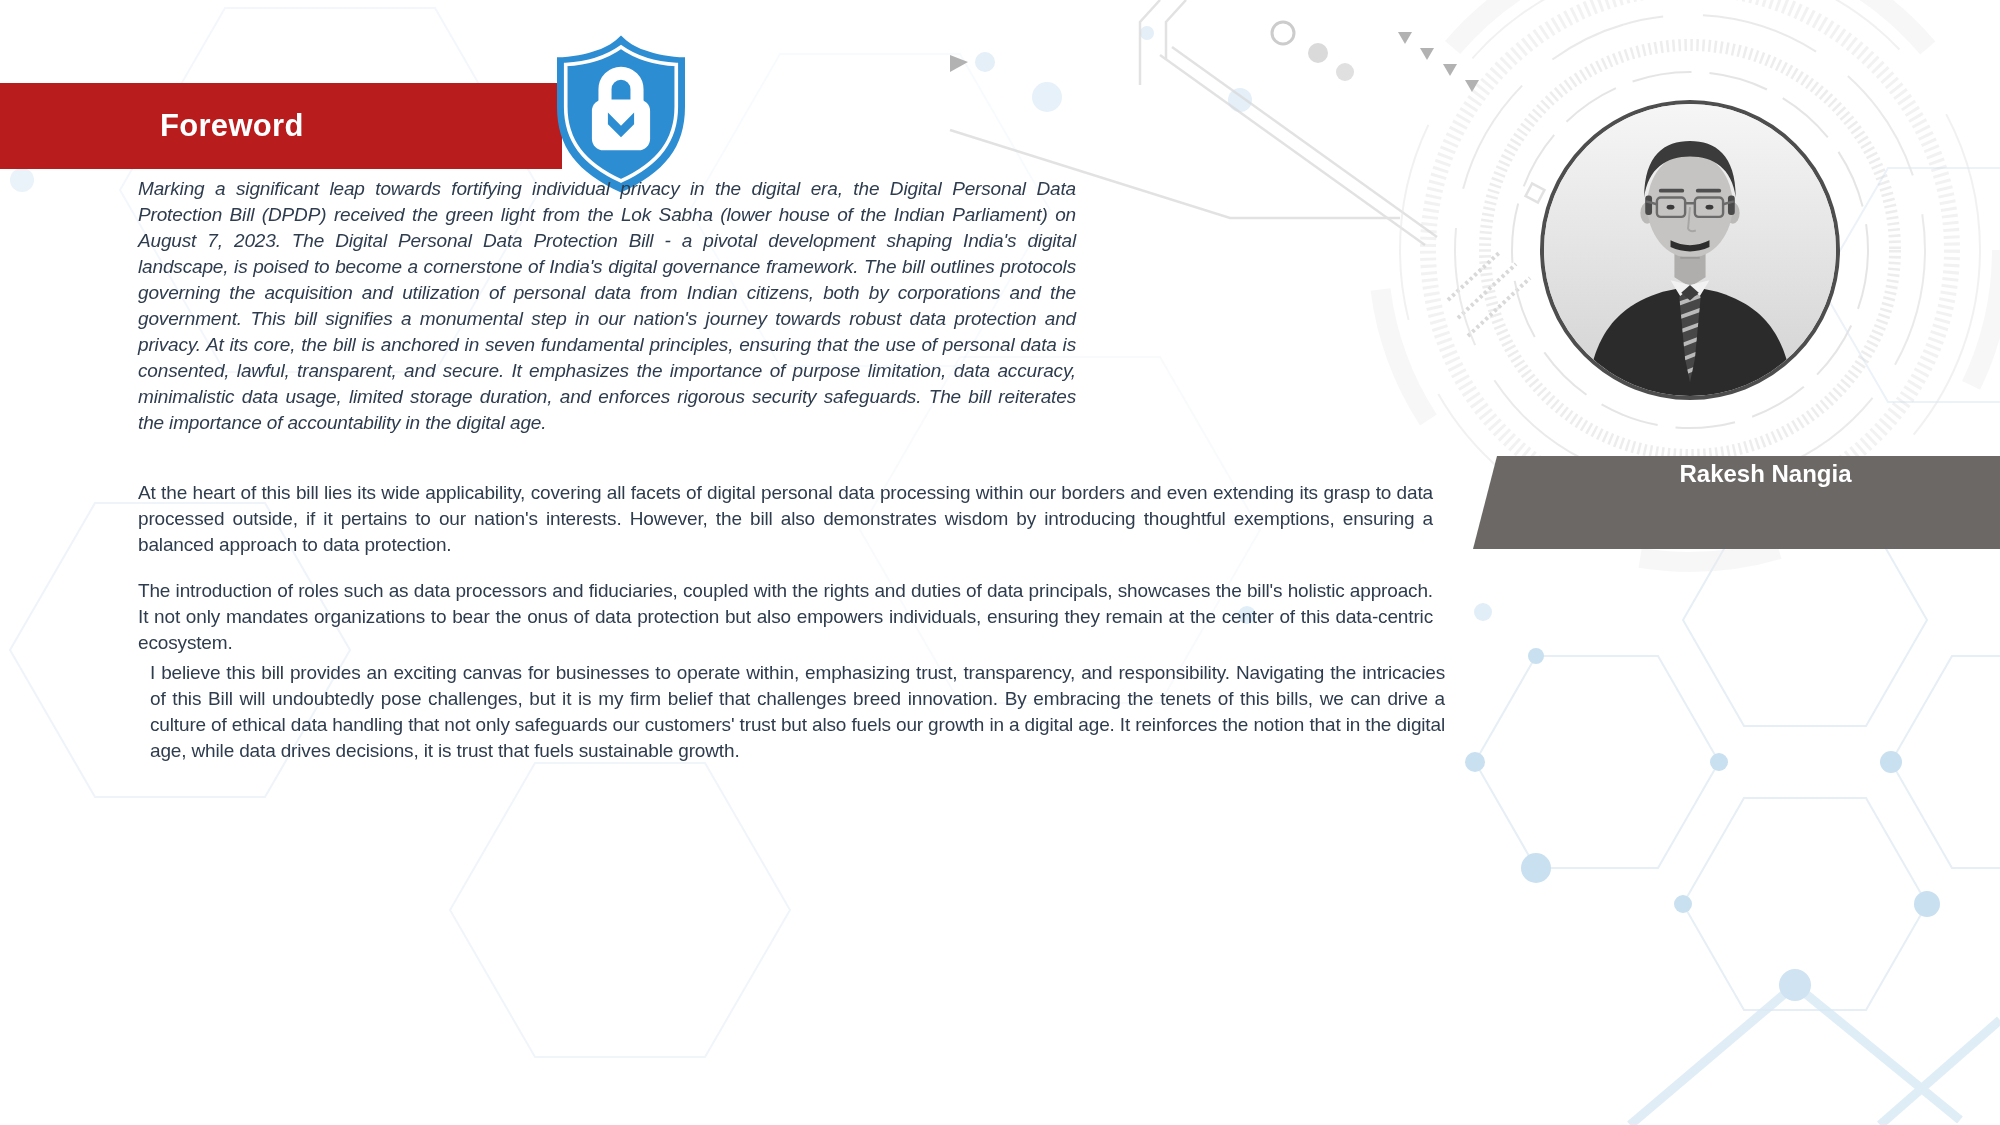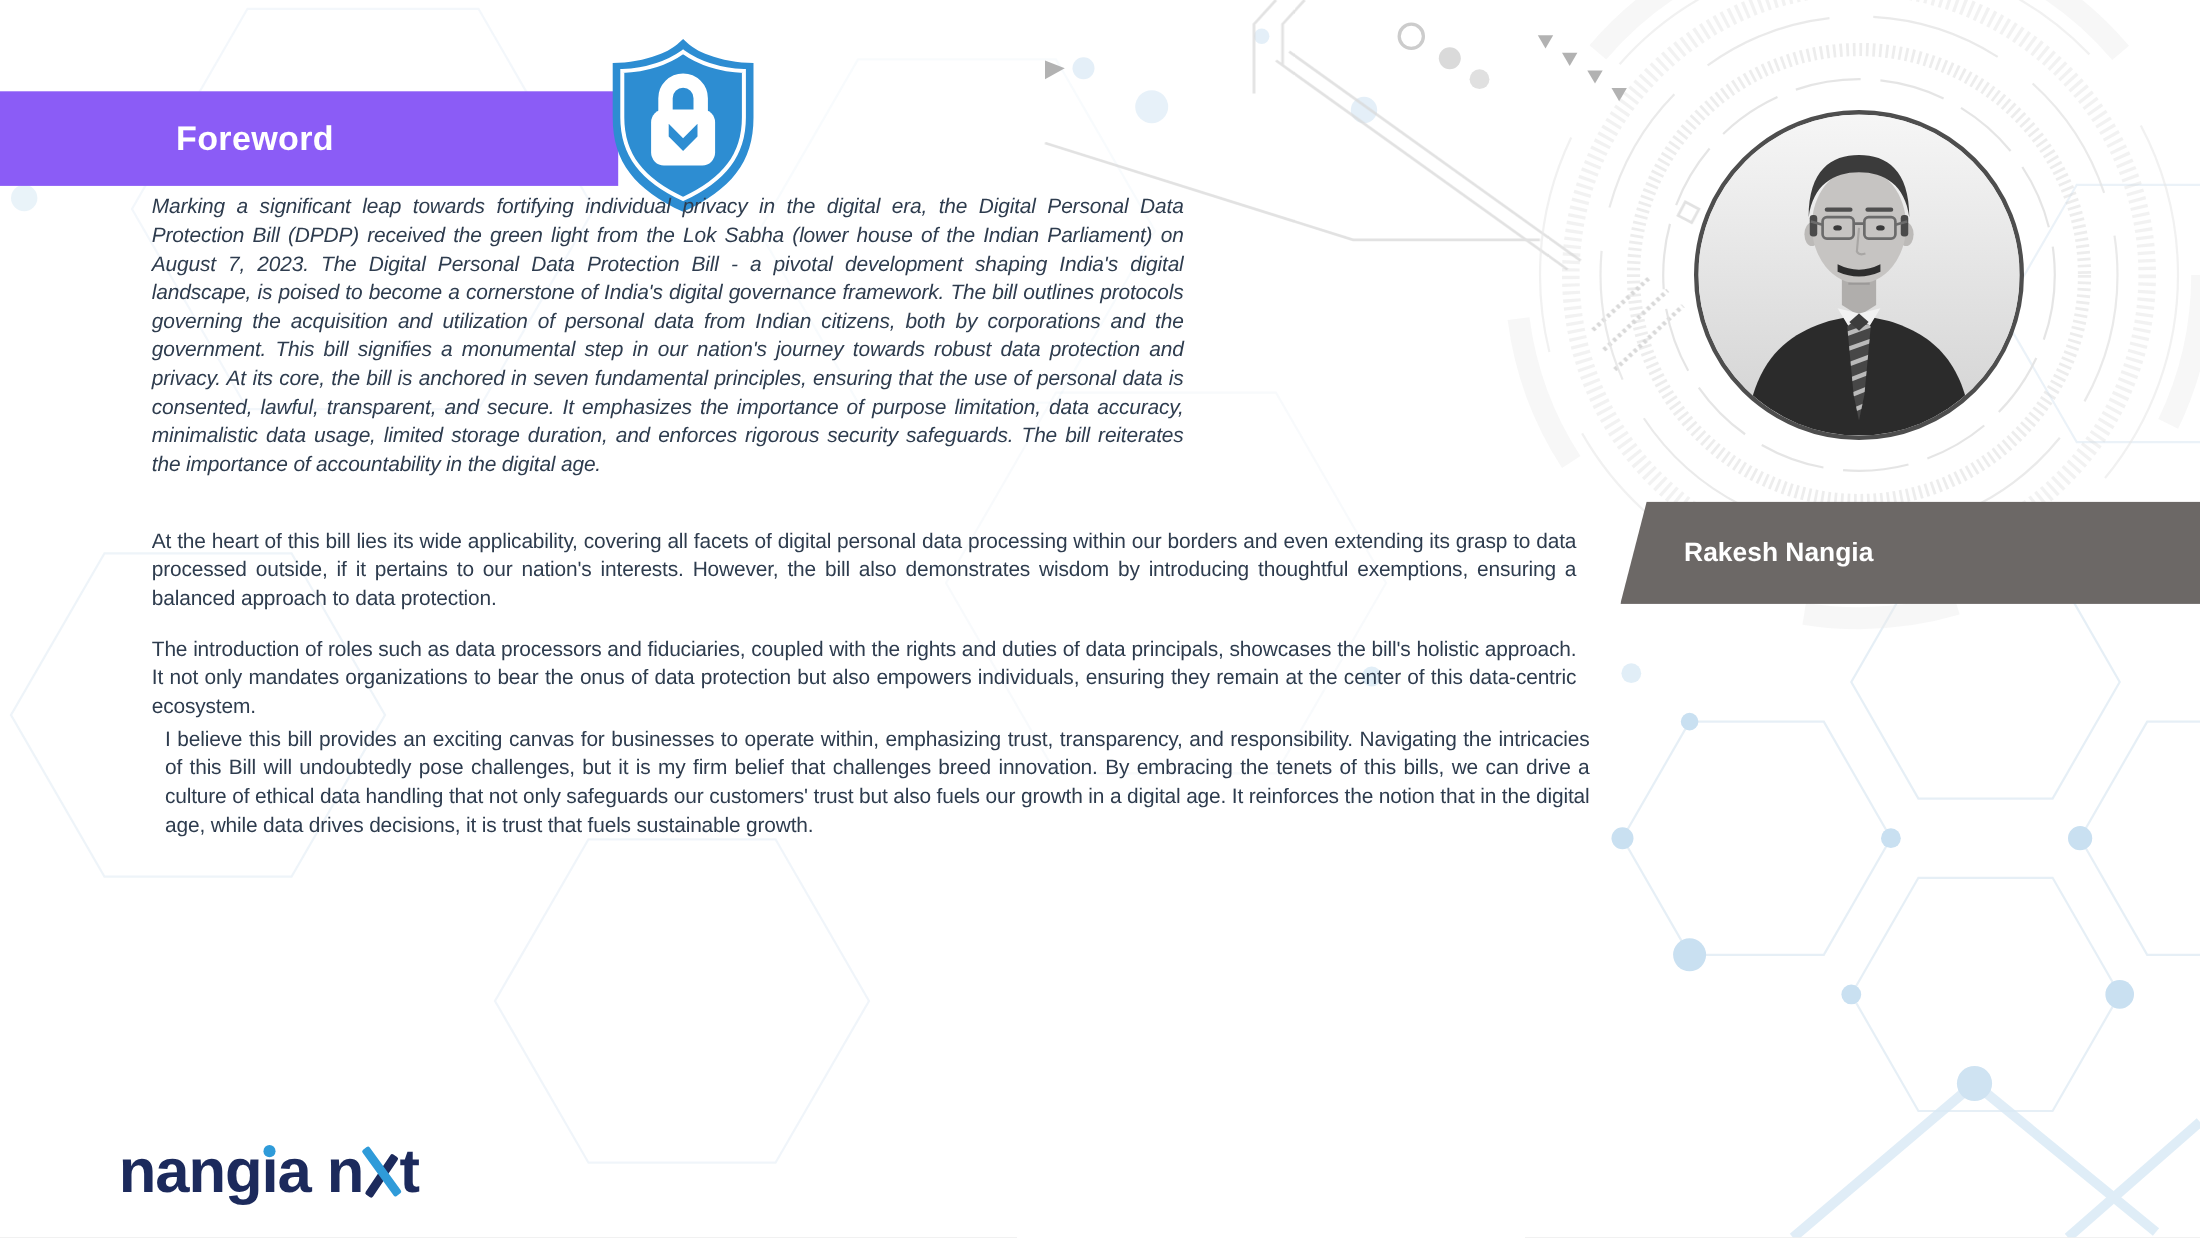--- a/index.html
+++ b/index.html
@@ -6,41 +6,41 @@
   .page{
     position:relative; width:2000px; height:1125px; overflow:hidden;
     background:#ffffff;
     font-family:"Liberation Sans","DejaVu Sans",sans-serif;
   }
   .decor{position:absolute;left:0;top:0;width:2000px;height:1125px;pointer-events:none;}
 
   
   .header-bar{
     position:absolute; left:0; top:83px; width:562px; height:86px;
-    background:#8b5cf6; display:flex; align-items:center;
+    background:#b91c1c; display:flex; align-items:center;
   }
   .header-bar .title{
     color:#ffffff; font-weight:bold; font-size:31px; padding-left:160px; letter-spacing:.3px;
   }
   .shield{position:absolute; left:548px; top:34px; width:146px; height:160px;}
 
   
   .photo{
     position:absolute; left:1540px; top:100px; width:300px; height:300px;
     border-radius:50%; border:4px solid #4e4e4e; overflow:hidden; background:#e9e9e9;
     box-sizing:border-box;
   }
   .photo svg{display:block;width:100%;height:100%;}
 
   
   .name-plate{
     position:absolute; left:1473px; top:456px; width:527px; height:93px;
     background:#6c6866;
     clip-path:polygon(24px 0, 100% 0, 100% 100%, 0 100%);
-    display:flex; flex-direction:column; justify-content:center;
+    display:flex; flex-direction:row; justify-content:center;
     padding-left:58px; box-sizing:border-box;
   }
   .name-plate .name, .name-plate .role{
     color:#ffffff; font-weight:bold; font-size:24px; line-height:35px;
   }
 
   
   .para{
     position:absolute; margin:0; color:#2e3c4e; font-size:19px; line-height:26px;
     text-align:justify; letter-spacing:-0.15px;
@@ -216,21 +216,14 @@
     <div class="name">Rakesh Nangia</div>
   </div>
 
   <div>
     <p class="para p1">Marking a significant leap towards fortifying individual privacy in the digital era, the Digital Personal Data Protection Bill (DPDP) received the green light from the Lok Sabha (lower house of the Indian Parliament) on August 7, 2023. The Digital Personal Data Protection Bill - a pivotal development shaping India's digital landscape, is poised to become a cornerstone of India's digital governance framework. The bill outlines protocols governing the acquisition and utilization of personal data from Indian citizens, both by corporations and the government. This bill signifies a monumental step in our nation's journey towards robust data protection and privacy. At its core, the bill is anchored in seven fundamental principles, ensuring that the use of personal data is consented, lawful, transparent, and secure. It emphasizes the importance of purpose limitation, data accuracy, minimalistic data usage, limited storage duration, and enforces rigorous security safeguards. The bill reiterates the importance of accountability in the digital age.</p>
     <p class="para p2">At the heart of this bill lies its wide applicability, covering all facets of digital personal data processing within our borders and even extending its grasp to data processed outside, if it pertains to our nation's interests. However, the bill also demonstrates wisdom by introducing thoughtful exemptions, ensuring a balanced approach to data protection.</p>
     <p class="para p3">The introduction of roles such as data processors and fiduciaries, coupled with the rights and duties of data principals, showcases the bill's holistic approach. It not only mandates organizations to bear the onus of data protection but also empowers individuals, ensuring they remain at the center of this data-centric ecosystem.</p>
     <p class="para p4">I believe this bill provides an exciting canvas for businesses to operate within, emphasizing trust, transparency, and responsibility. Navigating the intricacies of this Bill will undoubtedly pose challenges, but it is my firm belief that challenges breed innovation. By embracing the tenets of this bills, we can drive a culture of ethical data handling that not only safeguards our customers' trust but also fuels our growth in a digital age. It reinforces the notion that in the digital age, while data drives decisions, it is trust that fuels sustainable growth.</p>
   </div>
 
-  <div class="logo" title="">
-    <span class="seg">nang</span>
-      <span class="seg i-glyph">ı</span>
-      <span class="seg">a n</span>
-      <span class="logo-x"></span>
-      <span class="seg">t</span>
-  </div>
 
 </div>
 
 </body></html>

